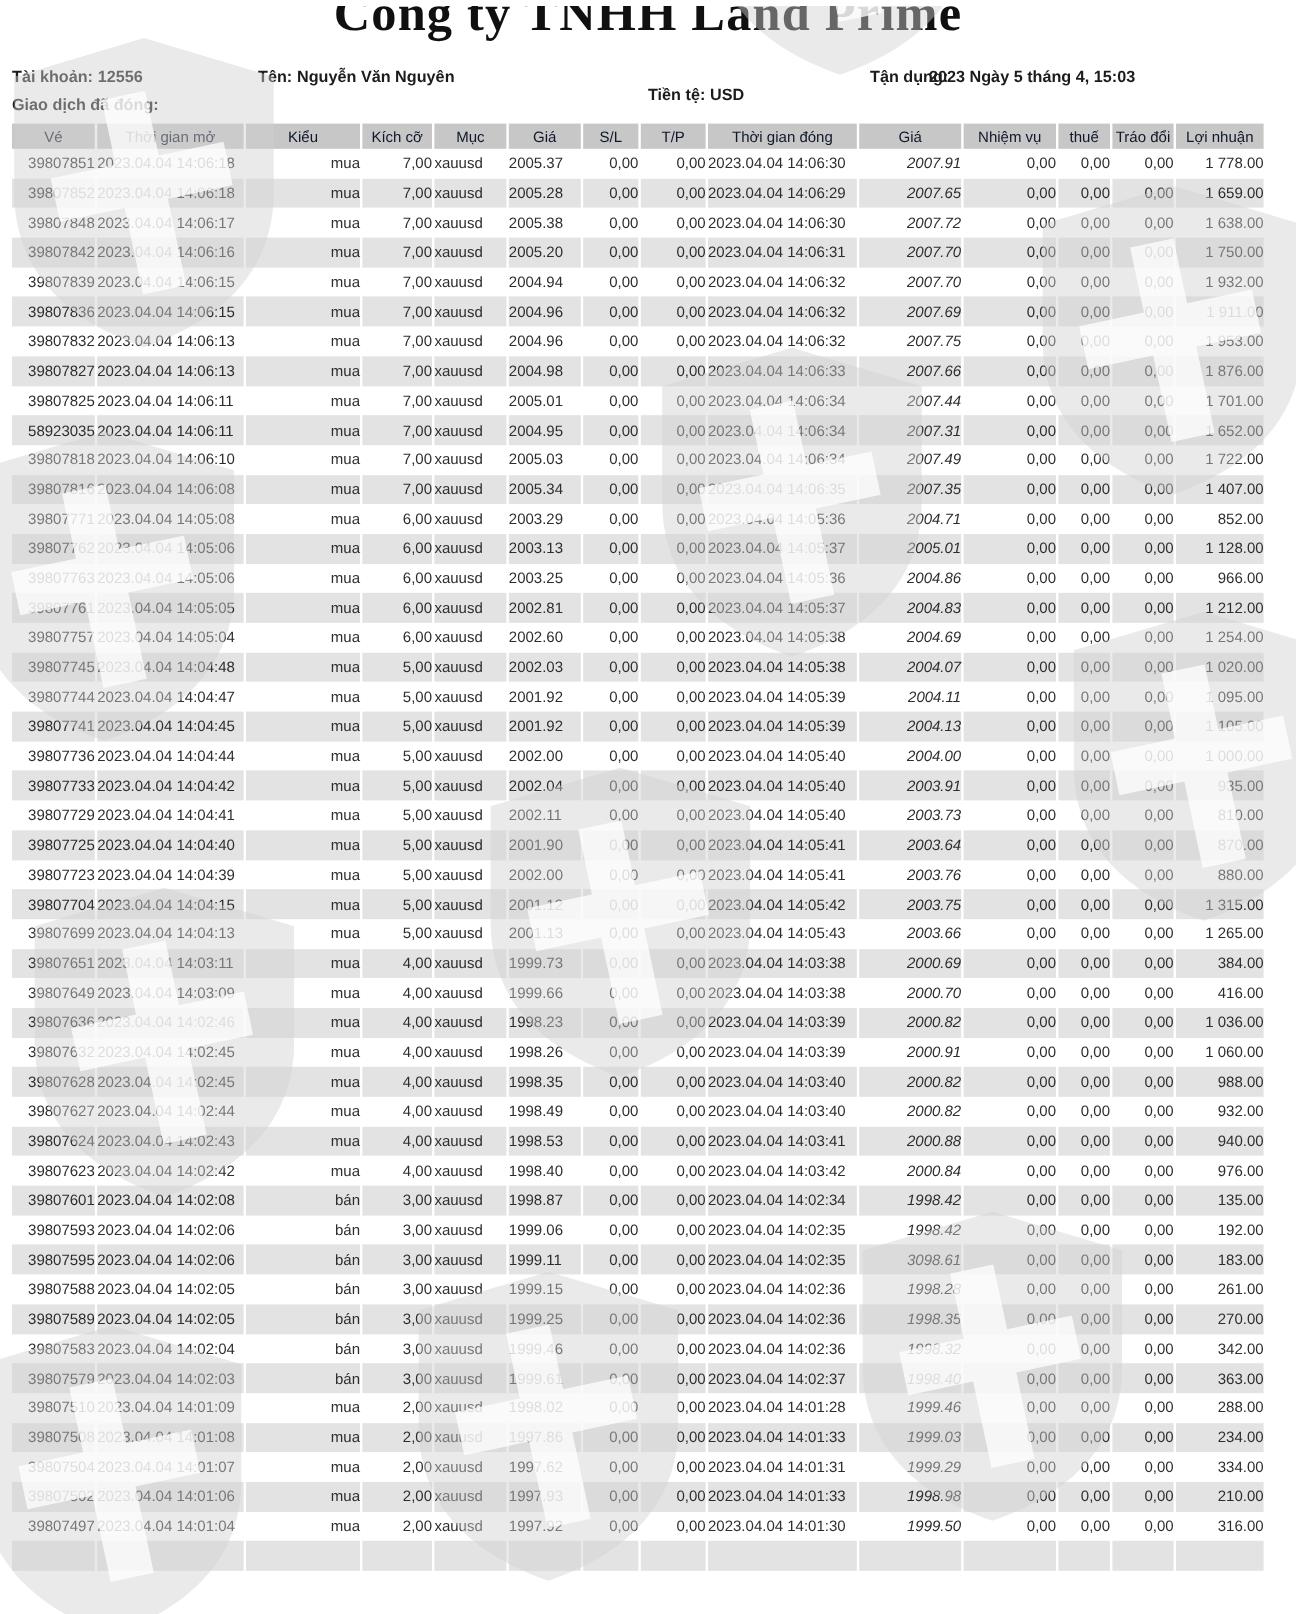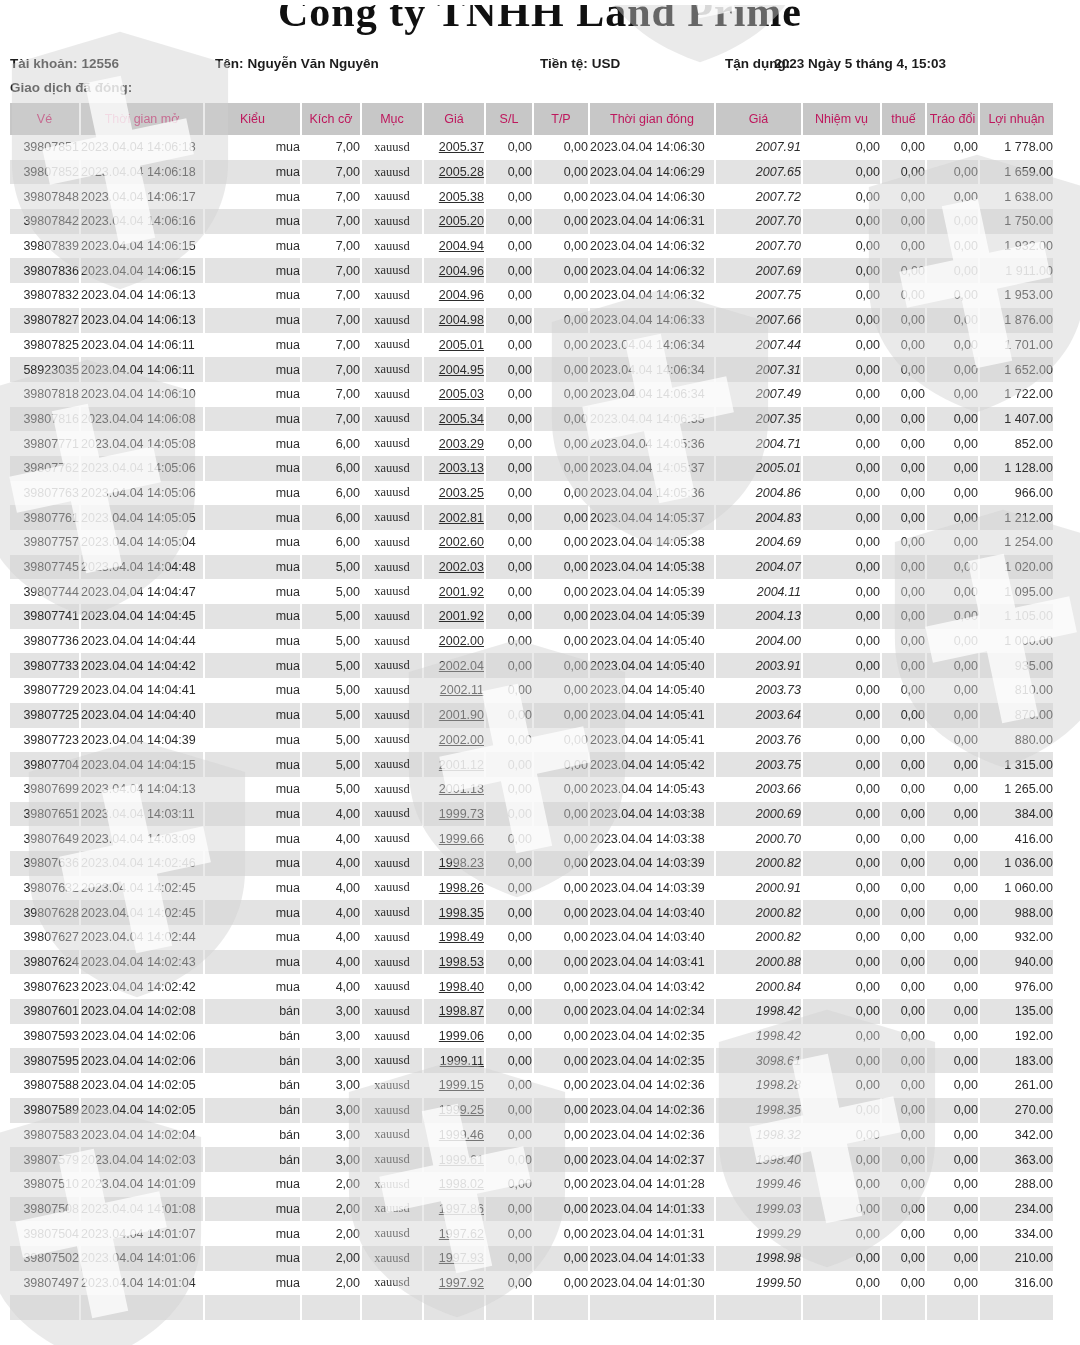--- a/index.html
+++ b/index.html
@@ -11,41 +11,41 @@
     position:absolute;top:-13px;left:0;width:1080px;text-align:center;
     font-family:"Liberation Serif",serif;font-weight:bold;font-size:42px;
     line-height:50px;letter-spacing:1px;color:#101010;white-space:nowrap;
   }
   .top-crop{position:absolute;top:0;left:0;width:1080px;height:5px;background:#ffffff;z-index:20;}
   .meta-row{position:absolute;top:56px;left:0;width:980px;height:20px;font-size:13.5px;font-weight:bold;color:#1c1c1c;}
   .meta-item{position:absolute;white-space:nowrap;}
   .meta-item .lbl{margin-right:4px;}
   #meta-account{left:10px;}
   #meta-name{left:215px;}
-  #meta-currency{left:540px;}
+  #meta-currency{left:540px;margin-top:15px;}
   #meta-leverage{left:725px;}
   #meta-datetime{right:34px;}
   .section-label{position:absolute;top:80px;left:10px;font-size:13.5px;font-weight:bold;color:#1c1c1c;}
   table.trades{
     position:absolute;top:103px;left:8px;width:1047px;
     border-collapse:separate;border-spacing:2px 0;table-layout:fixed;
     font-size:12.5px;color:#2d2d2d;
   }
   table.trades th{
-    background:#c7c7c7;height:32px;font-weight:normal;text-align:center;
-    color:#be185d;white-space:nowrap;overflow:hidden;padding:0;
+    background:#c7c7c7;height:21px;font-weight:normal;text-align:center;
+    color:#0f172a;white-space:nowrap;overflow:hidden;padding:0;
   }
   table.trades td{height:24.7px;white-space:nowrap;padding:0;vertical-align:middle;}
   tbody tr:nth-child(even) td{background:#e3e3e3;}
   td.ticket{text-align:right;padding-right:2px;}
   td.open-time{text-align:left;padding-left:5px;}
   td.type{text-align:right;padding-right:8px;}
   td.size{text-align:right;padding-right:8px;}
-  td.symbol{text-align:center;padding-right:3px;font-family:Liberation Serif, serif;}
-  td.open-price{text-align:right;padding-right:6px;text-decoration:underline;}
+  td.symbol{text-align:left;padding-right:3px;}
+  td.open-price{text-align:left;padding-right:6px;}
   td.sl{text-align:right;padding-right:6px;}
   td.tp{text-align:right;padding-right:6px;}
   td.close-time{text-align:left;padding-left:3px;}
   td.close-price{text-align:right;padding-right:11px;font-style:italic;}
   td.commission{text-align:right;padding-right:7px;}
   td.tax{text-align:right;padding-right:4px;}
   td.swap{text-align:right;padding-right:5px;}
   td.profit{text-align:right;padding-right:7px;}
   .watermark-layer{position:absolute;top:0;left:0;width:1080px;height:1345px;z-index:5;pointer-events:none;}
   .watermark{position:absolute;}

